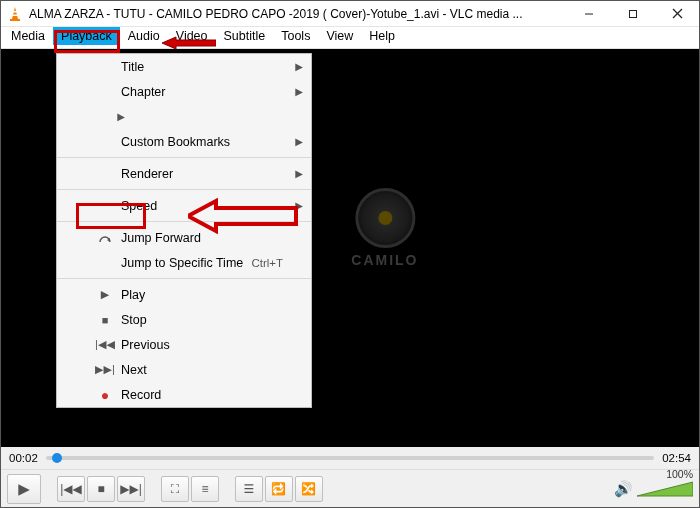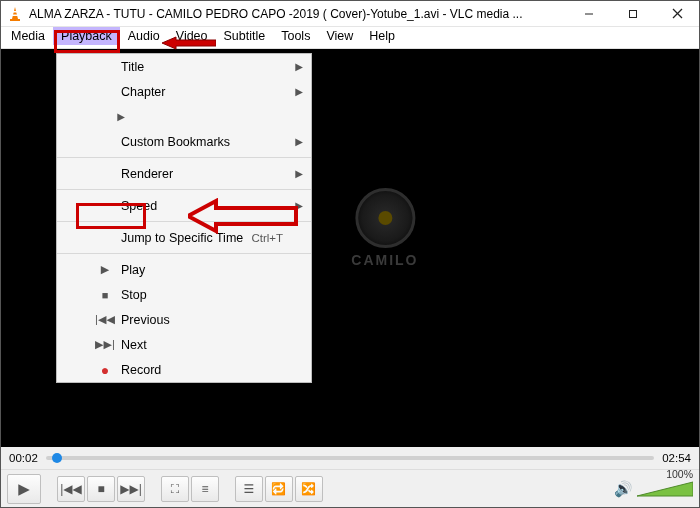--- a/index.html
+++ b/index.html
@@ -7,21 +7,21 @@
   .window { width: 700px; height: 508px; border: 1px solid #555; display: flex; flex-direction: column; background: #f0f0f0; }
   
   .titlebar { height: 26px; background: #fff; display: flex; align-items: center; padding-left: 6px; border-bottom: 1px solid #e5e5e5; }
   .titlebar .cone { width: 16px; height: 16px; margin-right: 6px; }
   .title-text { font-size: 12px; flex: 1; white-space: nowrap; overflow: hidden; }
   .winbtns { display: flex; height: 100%; }
   .winbtn { width: 44px; display:flex; align-items:center; justify-content:center; font-size: 13px; }
   
   .menubar { height: 22px; background: #fff; display:flex; align-items:flex-start; padding: 0 2px; font-size:12.5px; border-bottom:1px solid #e0e0e0; }
   .menuitem { padding: 2px 8px; position: relative; }
-  .menuitem.highlight { background:#c4b5fd; }
+  .menuitem.highlight { background:#0ea5e9; }
   .playback-outline { position:absolute; left:54px; top:30px; width:66px; height:23px; border:3px solid #cc0000; pointer-events:none; z-index:50; }
   .arrow-top { position:absolute; left:162px; top:35px; z-index:49; }
   
   .video-area { flex:1; background:#000; position:relative; }
   .logo-wrap { position:absolute; left:55%; top:45%; transform:translate(-50%,-50%); text-align:center; color:#4a4a4a; }
   .logo-disc { width:60px; height:60px; border-radius:50%; background:radial-gradient(circle,#2a2a2a 0%,#1a1a1a 60%,#000 100%); margin:0 auto; position:relative; border:3px solid #2e2e2e; }
   .logo-disc::after { content:""; position:absolute; left:50%; top:50%; width:14px; height:14px; background:#5a4a00; border-radius:50%; transform:translate(-50%,-50%);}
   .logo-text { font-size:14px; letter-spacing:2px; margin-top:4px; color:#3a3a3a; font-weight:600; }
   
   .dropdown { position:absolute; left:56px; top:53px; width:256px; background:#f5f5f5; border:1px solid #bdbdbd; box-shadow:3px 3px 6px rgba(0,0,0,.25); z-index:40; font-size:12.5px; }
@@ -133,20 +133,30 @@
       <div class="drop-sub">▶</div>
     </div>
     <div class="drop-row sep"></div>
     <div class="drop-row">
       <div class="drop-icon"></div>
       <div class="drop-label">Speed</div>
       <div class="drop-sub">▶</div>
     </div>
     <div class="drop-row sep"></div>
     <div class="drop-row">
+      <div class="drop-icon">
+        <svg width="14" height="12" viewBox="0 0 14 12">
+            <path d="M2 10 A5 5 0 1 1 12 10" fill="none" stroke="#555" stroke-width="1.4"></path>
+            <polygon points="12,10 9,8 12,6" fill="#555"></polygon>
+          </svg>
+      </div>
+      <div class="drop-label">Jump Forward</div>
+      <div class="drop-sub"></div>
+    </div>
+    <div class="drop-row">
       <div class="drop-icon"></div>
       <div class="drop-label">Jump to Specific Time</div>
       <div class="drop-accel">Ctrl+T</div>
       <div class="drop-sub"></div>
     </div>
     <div class="drop-row sep"></div>
     <div class="drop-row">
       <div class="drop-icon">▶</div>
       <div class="drop-label">Play</div>
       <div class="drop-sub"></div>

